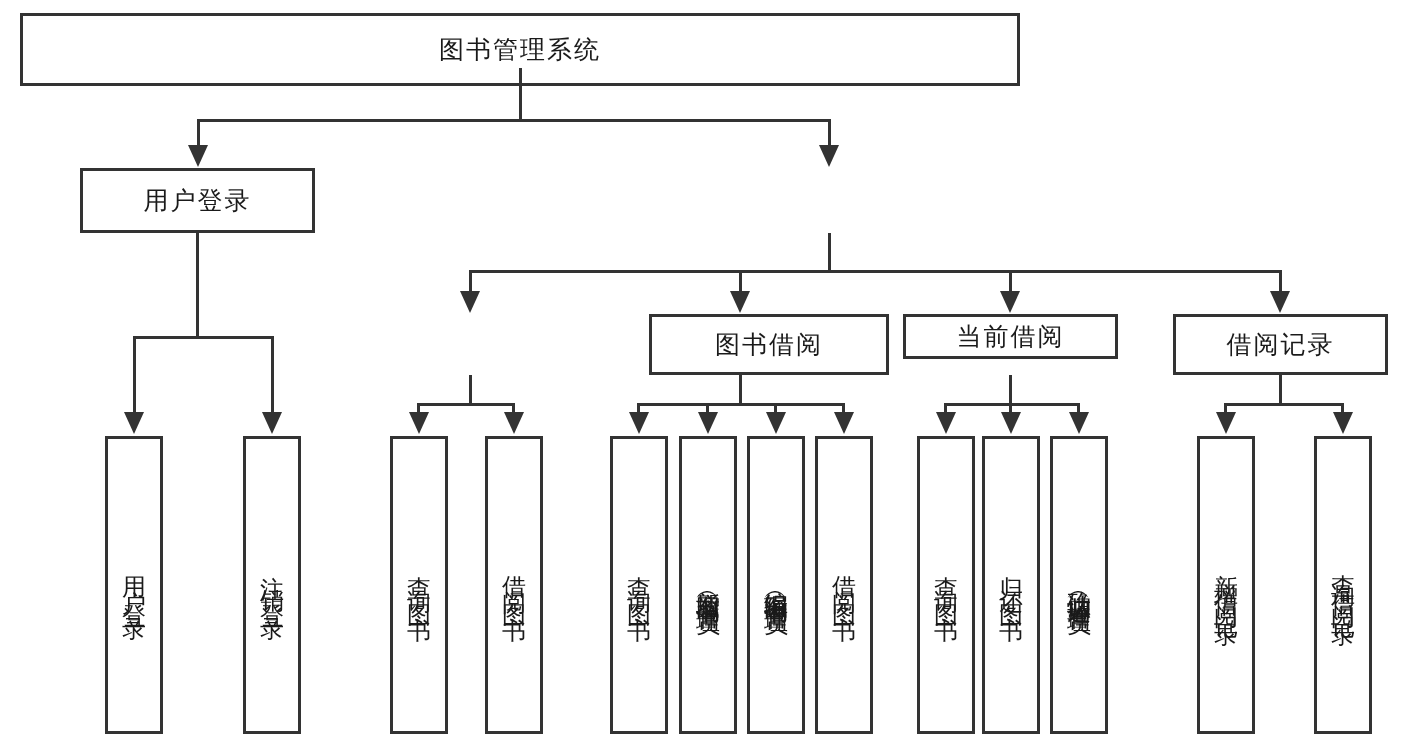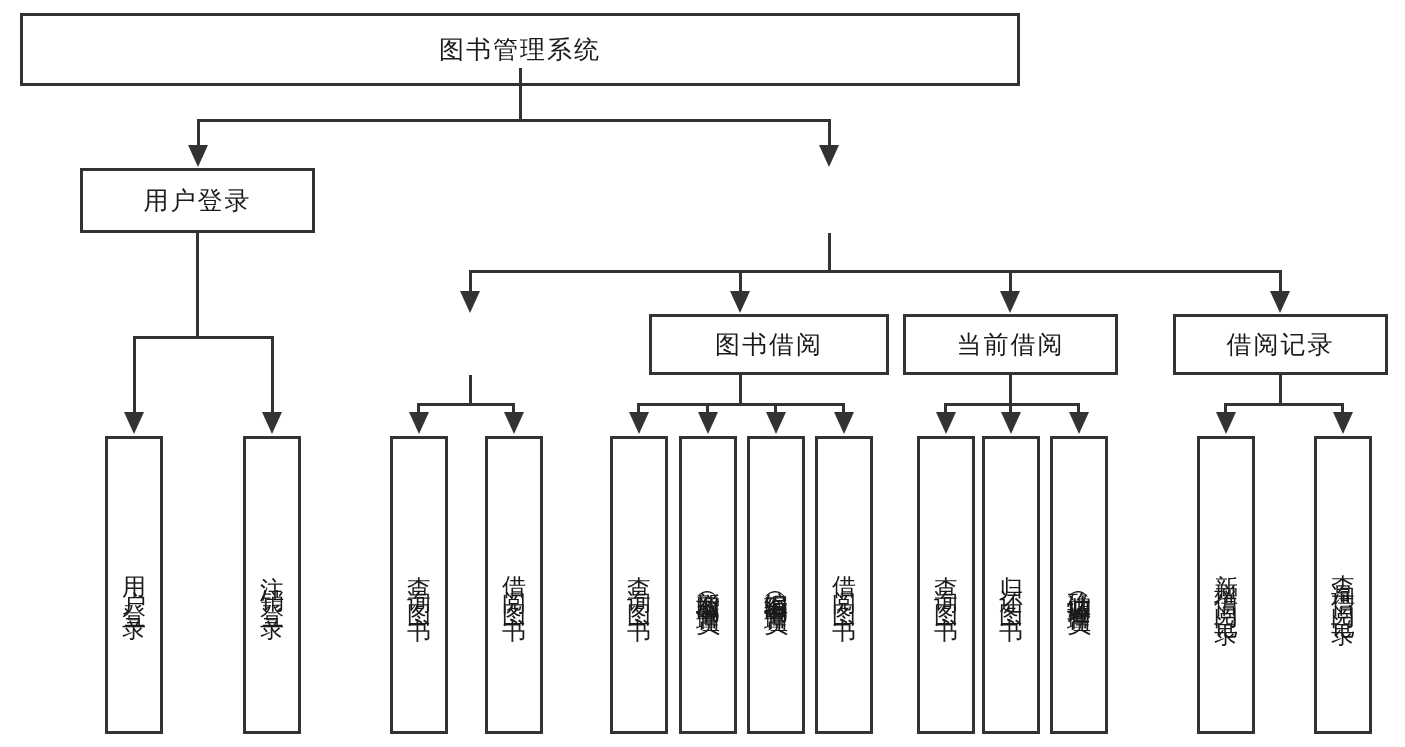--- a/index.html
+++ b/index.html
@@ -92,21 +92,21 @@
   <div class="v" style="left:1009px;top:270px;height:28px;"></div>
   <div class="v" style="left:1279px;top:270px;height:28px;"></div>
   <div class="arrow" style="left:460px;top:291px;"></div>
   <div class="arrow" style="left:730px;top:291px;"></div>
   <div class="arrow" style="left:1000px;top:291px;"></div>
   <div class="arrow" style="left:1270px;top:291px;"></div>
 
   <div class="node" style="left:633px;top:314px;width:240px;height:61px;margin-left:16px;">
     <span class="hlabel">图书借阅</span>
   </div>
-  <div class="node" style="left:903px;top:314px;width:215px;height:61px;">
+  <div class="node" style="left:903px;top:314px;width:215px;height:45px;">
     <span class="hlabel">当前借阅</span>
   </div>
   <div class="node" style="left:1173px;top:314px;width:215px;height:61px;">
     <span class="hlabel">借阅记录</span>
   </div>
 
   <div class="v" style="left:469px;top:375px;height:31px;"></div>
   <div class="h" style="left:417px;top:403px;width:98px;"></div>
   <div class="v" style="left:417px;top:403px;height:13px;"></div>
   <div class="v" style="left:512px;top:403px;height:13px;"></div>

